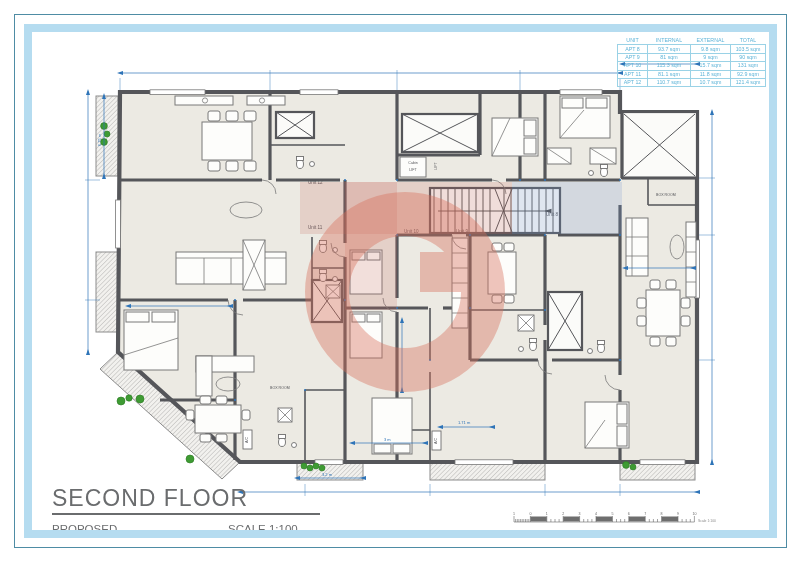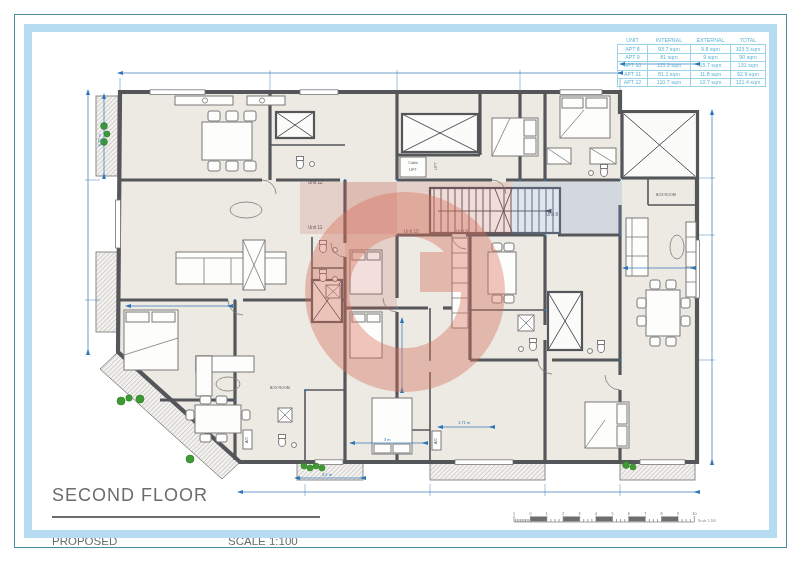--- a/index.html
+++ b/index.html
@@ -16,23 +16,23 @@
   
   .area-table{position:absolute;left:617px;top:37px;width:148px;
     border-collapse:collapse;table-layout:fixed;
     font-size:5.3px;line-height:7px;color:var(--c-table_blue);text-align:center;}
   .area-table col.c1{width:30px}.area-table col.c2{width:43px}
   .area-table col.c3{width:40px}.area-table col.c4{width:35px}
   .area-table td{border:0.8px solid #9AD2E6;padding:0;height:7.4px;}
   .area-table thead td{border:none;font-size:5.3px;}
   
   .title-block{position:absolute;left:52px;top:485px;width:268px;color:var(--c-title_grey);}
-  .title-block .main{font-size:18px;letter-spacing:1px;border-bottom:2.5px solid var(--c-title_grey);
-    padding-bottom:10px;}
-  .title-block .sub{position:relative;font-size:11.5px;margin-top:17px;height:30px;}
+  .title-block .main{font-size:23px;letter-spacing:1px;border-bottom:2.5px solid var(--c-title_grey);
+    padding-bottom:1px;}
+  .title-block .sub{position:relative;font-size:11.5px;margin-top:8px;height:30px;}
   .title-block .sub .scale{position:absolute;left:176px;top:0;}
   
   svg text{font-family:"Liberation Sans", sans-serif;}
   .wall{stroke:var(--c-wall);stroke-width:3.2;fill:none;}
   .wallthin{stroke:var(--c-wall);stroke-width:1.6;fill:none;}
   .outline{fill:var(--c-room_fill);stroke:var(--c-wall);stroke-width:4.2;}
   .whiteroom{fill:#fbfbf9;stroke:var(--c-wall);stroke-width:2.2;}
   .xline{stroke:var(--c-wall);stroke-width:1;fill:none;}
   .furn{fill:#fdfdfb;stroke:#787878;stroke-width:1;}
   .furnline{stroke:#787878;stroke-width:0.8;fill:none;}

